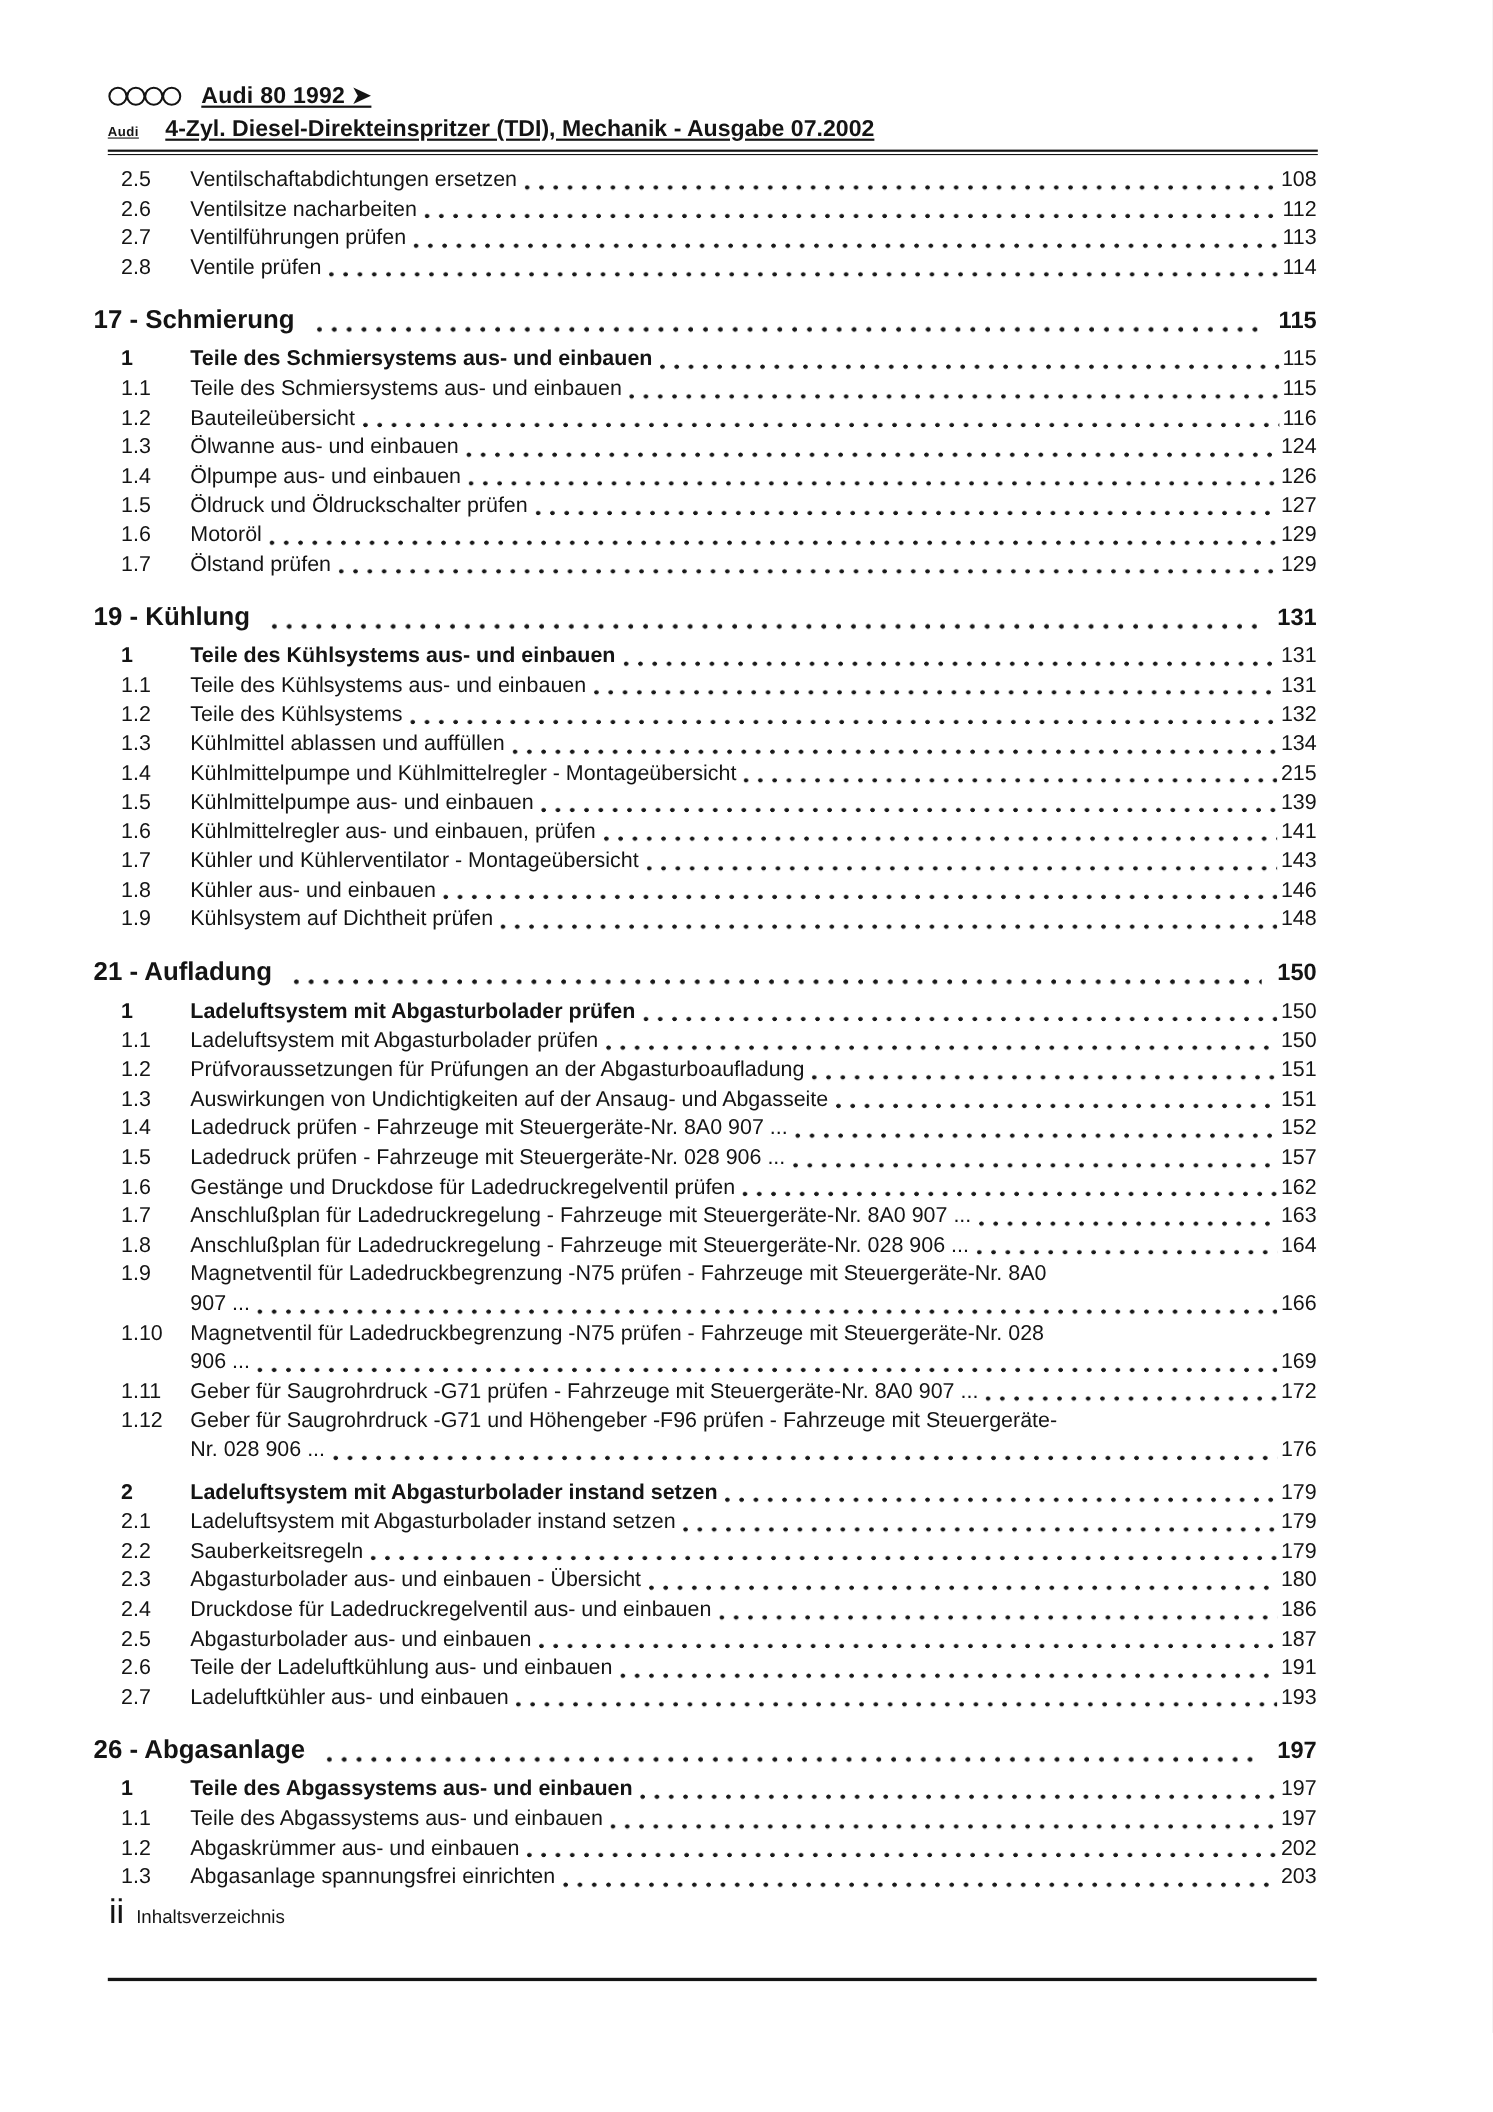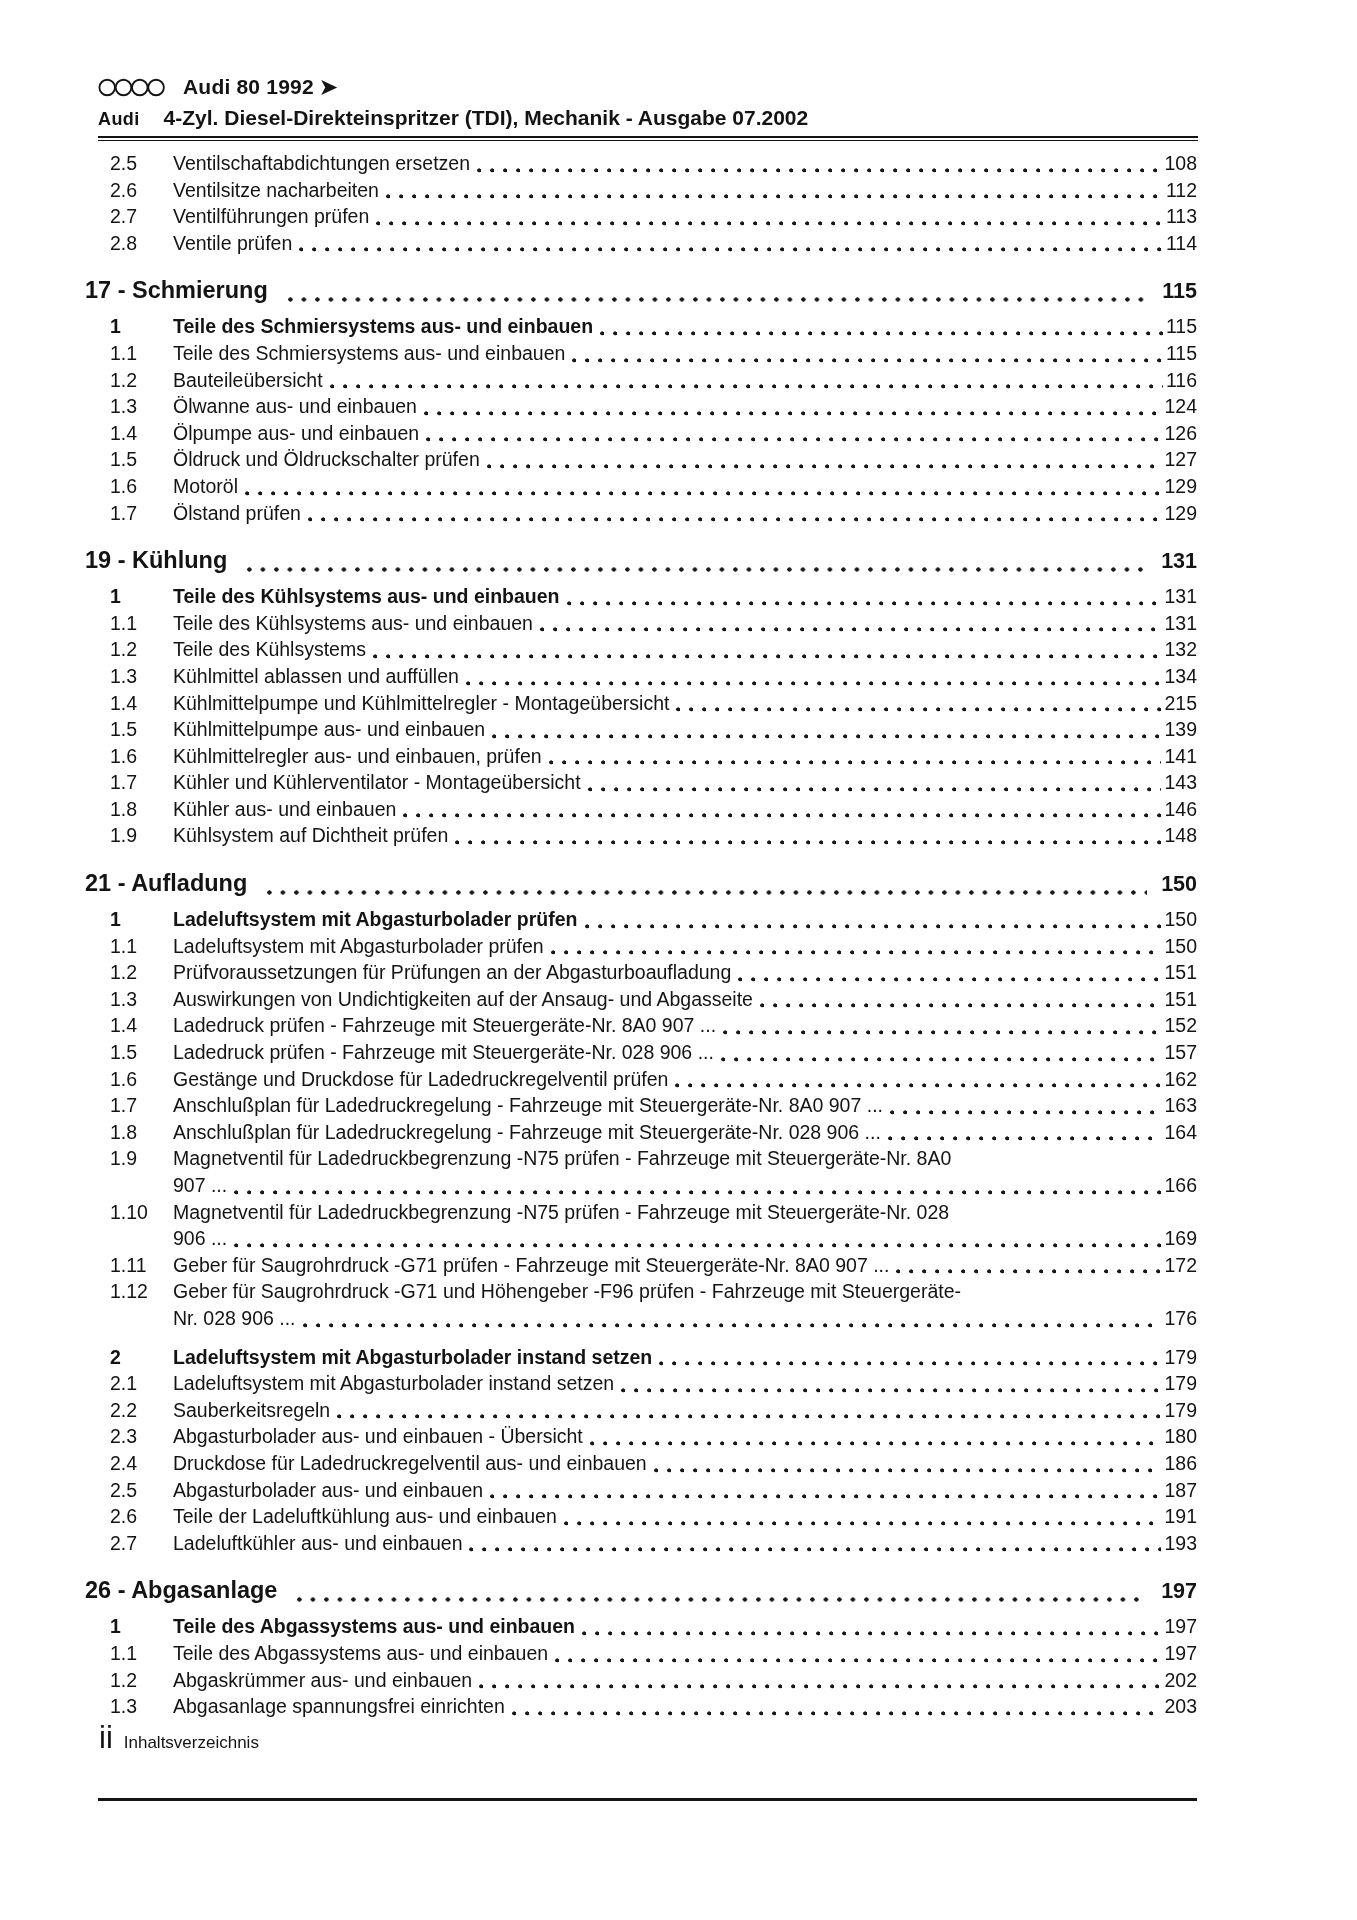--- a/index.html
+++ b/index.html
@@ -4,26 +4,26 @@
 <style>
   html,body { margin:0; padding:0; background:#e8e8e8; }
   .page {
     position:relative; width:1357px; height:1920px; margin:0 auto;
     background:#ffffff; color:#141414;
     font-family:"Liberation Sans", sans-serif;
     overflow:hidden;
   }
 
   
-  .header { position:absolute; left:98px; top:74px; width:1100px; }
+  .header { position:absolute; left:98px; top:74px; width:1100px;text-decoration:underline; }
   .h-line1 { display:flex; align-items:center; gap:17px; height:26px; }
   .rings { width:68px; height:23px; flex:0 0 auto; }
   .model { font-size:21px; font-weight:700; letter-spacing:.2px; white-space:nowrap; }
   .h-line2 { display:flex; align-items:baseline; gap:24px; margin-top:6px; }
-  .wordmark { font-size:18px; font-weight:800; letter-spacing:.4px; }
+  .wordmark { font-size:12px; font-weight:800; letter-spacing:.4px; }
   .subtitle { font-size:21px; font-weight:700; white-space:nowrap; }
   .h-rule { margin-top:6px; height:2px; border-top:2px solid #141414; border-bottom:1px solid #141414; }
 
   
   .toc { position:absolute; left:0; top:150px; width:1357px; box-sizing:border-box;
          padding:0 160px 0 110px; }
   .row { display:flex; align-items:baseline; }
   .entry .row { font-size:19.5px; line-height:26.6px; }
   .num { flex:0 0 63px; white-space:nowrap; }
   .title { white-space:nowrap; }

